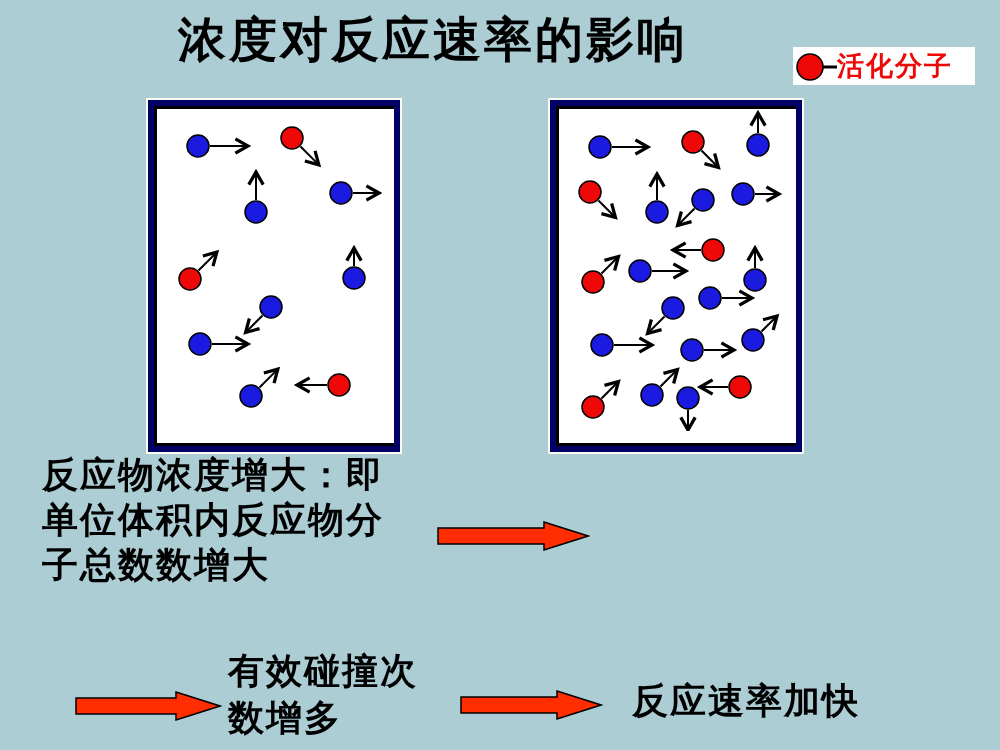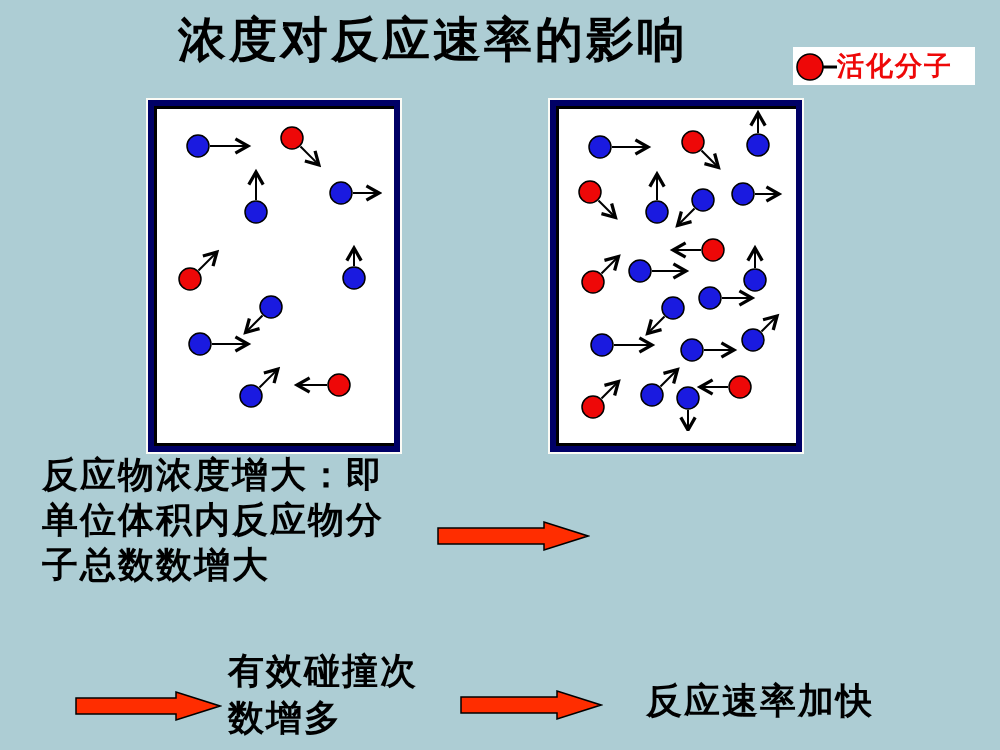--- a/index.html
+++ b/index.html
@@ -34,21 +34,21 @@
   #box-low{left:148px;top:100px;}
   #box-high{left:550px;top:100px;}
   .caption{
     position:absolute;color:#000;font-weight:bold;
     font-size:36px;line-height:45px;letter-spacing:2px;
     word-break:break-all;
   }
   #caption-left{left:42px;top:453px;width:368px;}
   #caption-right{left:627px;top:501px;width:332px;}
   #caption-collisions{left:228px;top:648px;width:212px;line-height:47px;}
-  #caption-result{left:632px;top:679px;width:340px;white-space:nowrap;margin-left:14px;}
+  #caption-result{left:632px;top:679px;width:340px;white-space:nowrap;}
   .connector{position:absolute;}
 </style>
 </head>
 <body>
 
 <div class="slide">
 
   <div class="title">浓度对反应速率的影响</div>
 
   <div class="legend">

